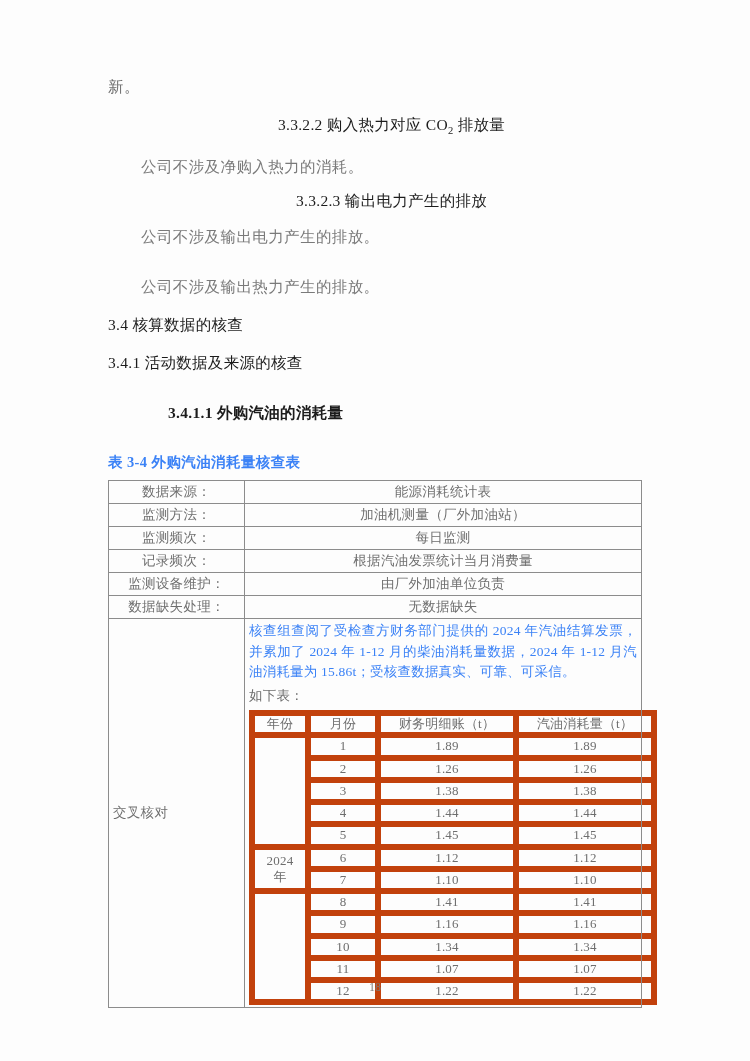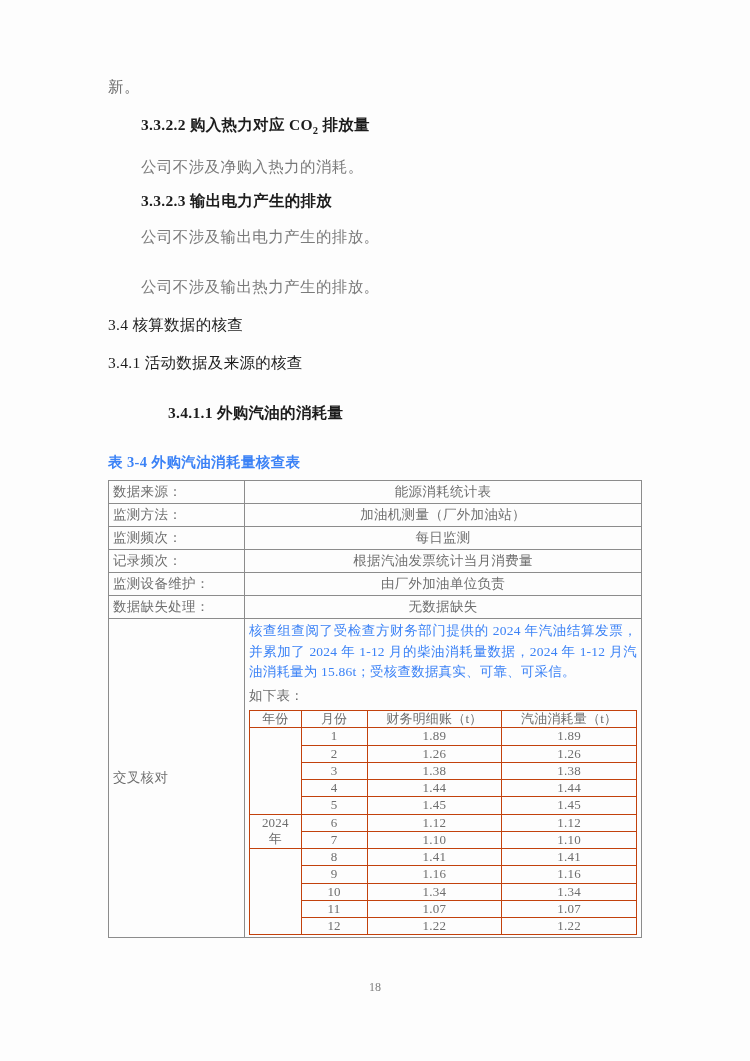--- a/index.html
+++ b/index.html
@@ -34,26 +34,27 @@
   .line-new {
     color: #6f6f6f;
     font-size: 15.5px;
     line-height: 1.2;
     margin: 0 0 18px 0;
     letter-spacing: 0.4px;
   }
 
   .h-sub {
     color: #1c1c1c;
-    font-weight: bold;
+    font-weight: normal;
     font-size: 15.5px;
     line-height: 1.3;
     margin: 0;
     padding-left: 33px;
     letter-spacing: 0.3px;
+    text-align: center;
   }
   .h-main {
     color: #1c1c1c;
     font-weight: normal;
     font-size: 15.5px;
     line-height: 1.3;
     margin: 0;
     letter-spacing: 0.3px;
   }
   .h-sub3 {
@@ -93,20 +94,21 @@
   table.outer > tbody > tr > td {
     border: 1px solid #8c8c8c;
     color: #6e6e6e;
     font-size: 13.5px;
     padding: 2px 4px;
     vertical-align: middle;
     letter-spacing: 0.3px;
   }
   td.lbl {
     width: 127px;
+    text-align: center;
     white-space: nowrap;
   }
   td.val {
     text-align: center;
   }
   .row-h { height: 18px; }
 
   td.cross-lbl {
     text-align: left;
     vertical-align: middle;
@@ -131,21 +133,21 @@
     letter-spacing: 0.2px;
   }
 
   
   table.inner {
     border-collapse: collapse;
     width: 100%;
     table-layout: fixed;
   }
   table.inner td {
-    border: 1px solid #c2410c;
+    border: 6px solid #c2410c;
     color: #6e6e6e;
     font-size: 13px;
     text-align: center;
     height: 16px;
     padding: 0 1px;
     letter-spacing: 0.2px;
     line-height: 1.25;
   }
   table.inner td.ih {
     font-size: 13px;

